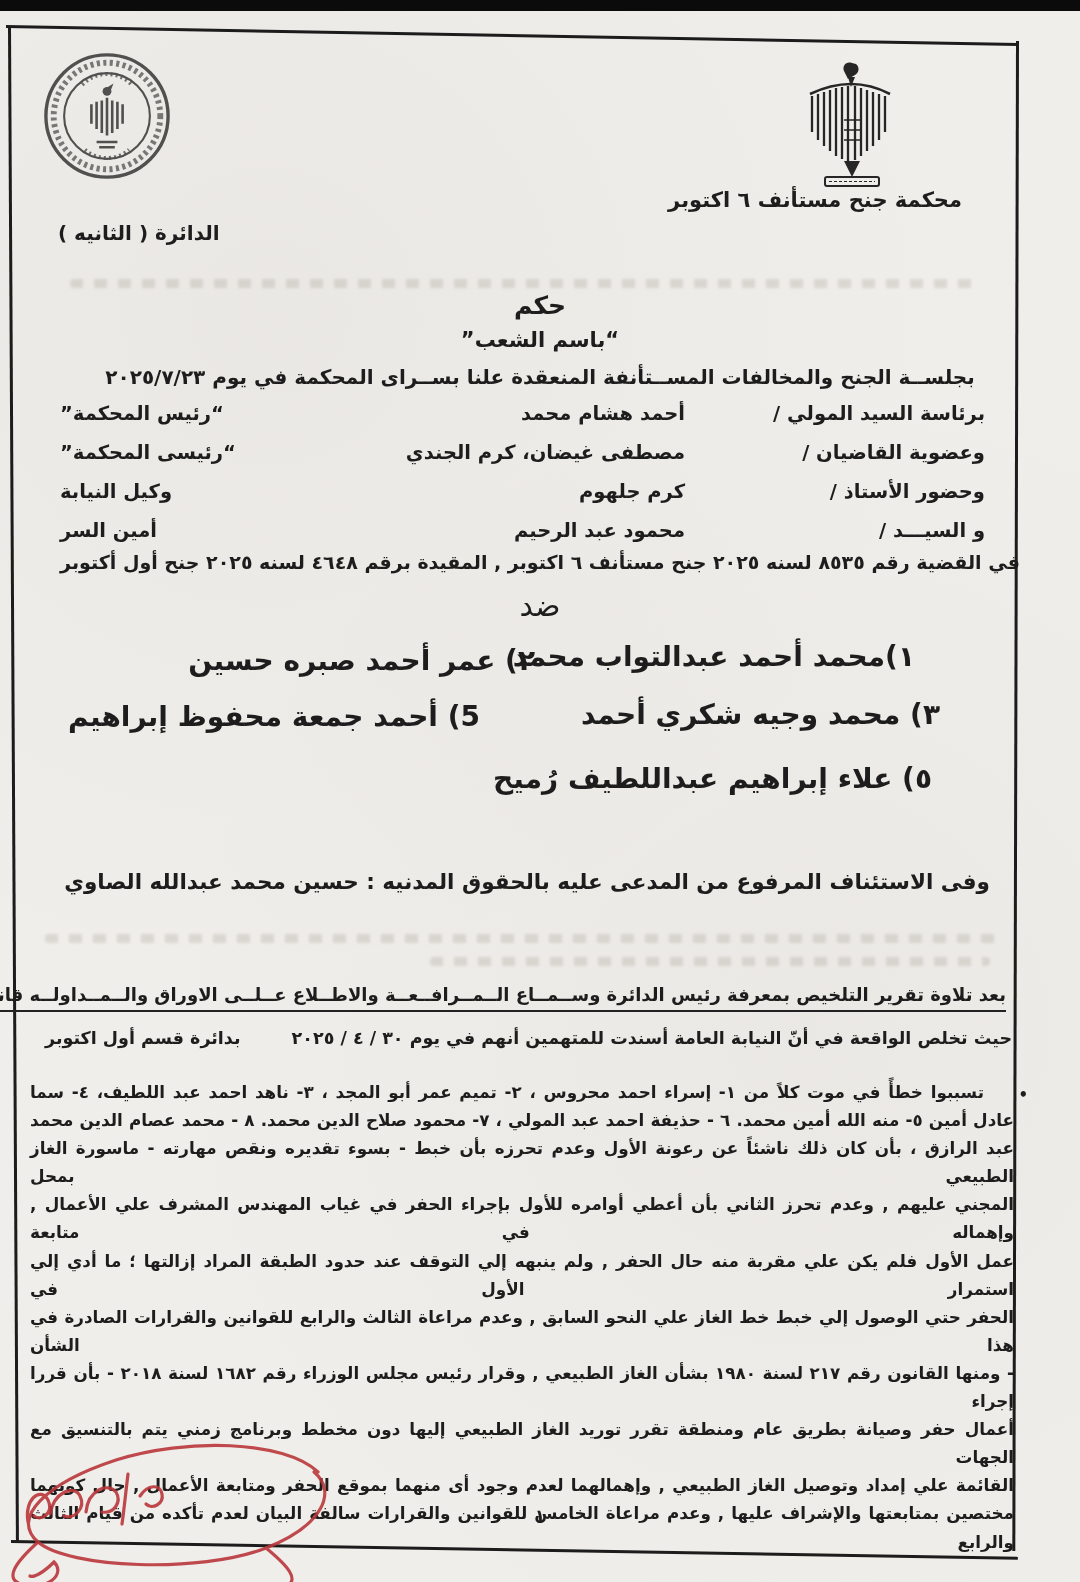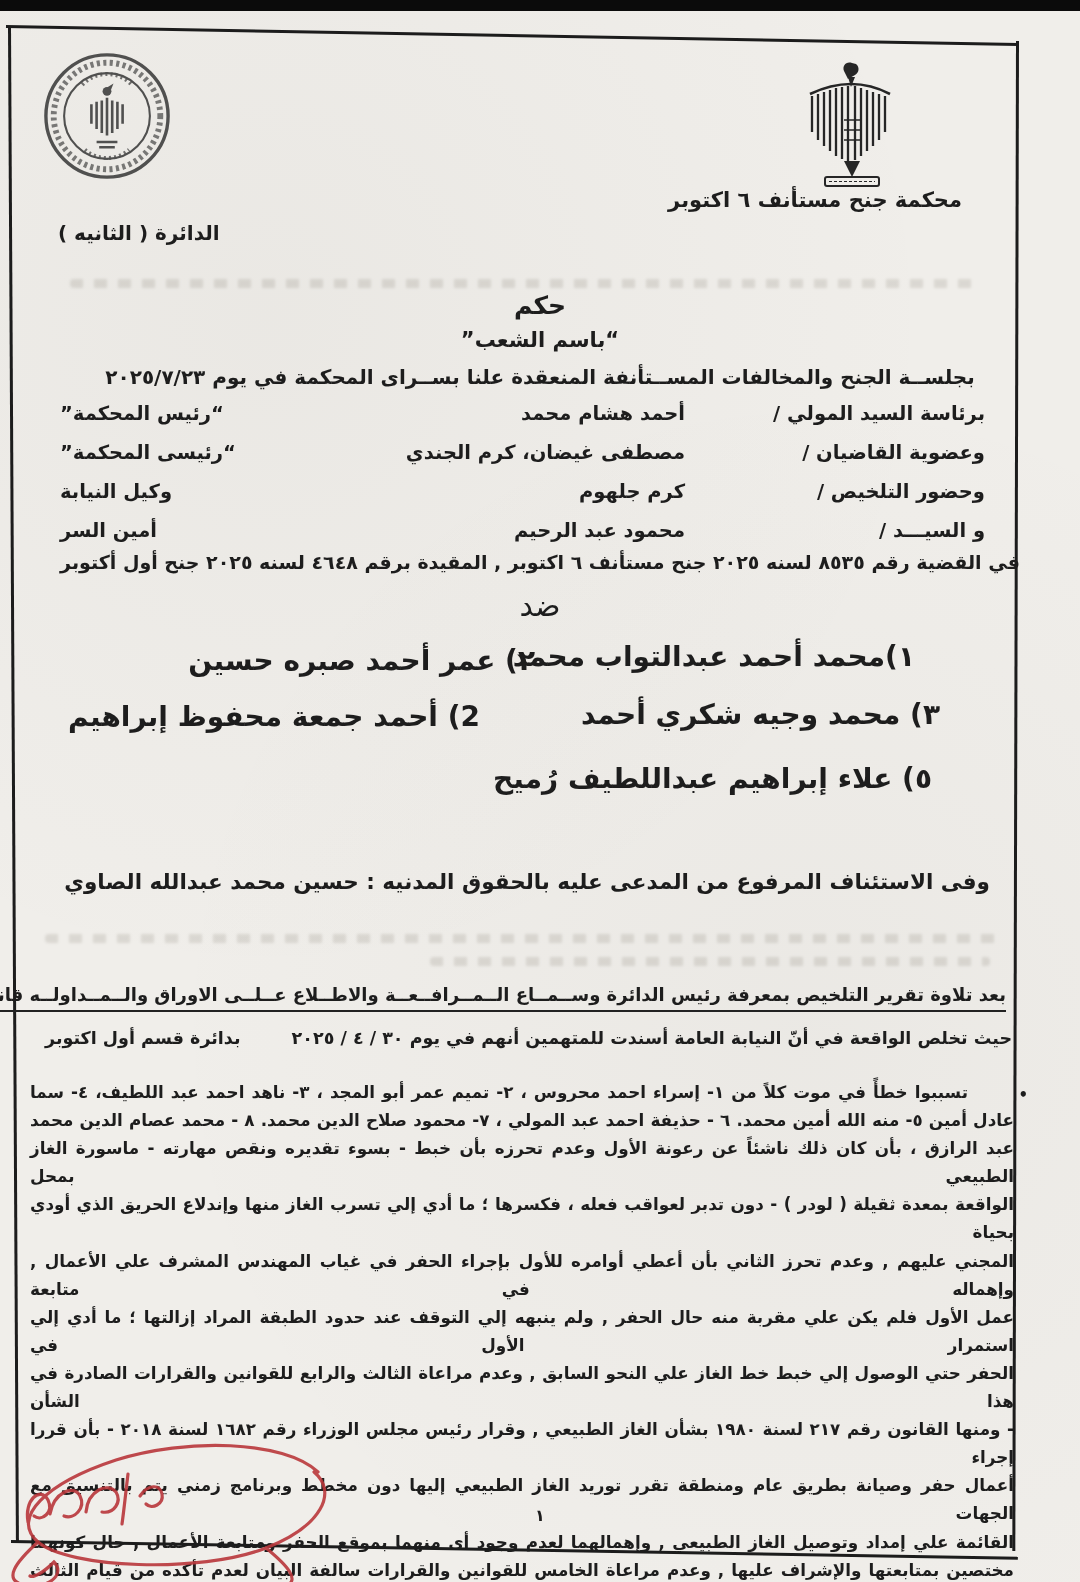--- a/index.html
+++ b/index.html
@@ -37,21 +37,21 @@
   .ptitle{position:absolute;left:2px;font-size:19.5px;font-weight:bold;white-space:nowrap}
   .caseline{top:551px;font-size:19px;font-weight:bold}
   .versus{top:588px;font-size:30px;font-weight:normal}
   .defendant{position:absolute;font-size:28px;font-weight:bold;white-space:nowrap}
   .civil{right:90px;top:869px;font-size:21.5px;font-weight:bold;white-space:nowrap}
   .readhead{right:74px;top:984px;font-size:18px;font-weight:bold;border-bottom:2.6px solid #222;padding-bottom:5px;white-space:nowrap}
   .factrow{left:45px;right:68px;top:1028px;display:flex;justify-content:space-between;font-size:17.5px;font-weight:bold}
   
   .bodytxt{left:30px;right:66px;top:1078px;font-size:16.8px;font-weight:bold;line-height:28.1px}
   .bl{text-align:justify;text-align-last:justify}
-  .bl-first{padding-right:46px}
+  .bl-first{padding-right:30px}
   .bullet{position:absolute;right:-14px;top:3px;font-size:15px}
   .pageno{top:1506px;font-size:16px;font-weight:bold}
   svg{display:block}
 </style>
 </head>
 <body>
 
 <div class="abs topbar"></div>
 <div class="abs frame f-top"></div>
 <div class="abs frame f-right"></div>
@@ -107,54 +107,53 @@
     <span class="prole">برئاسة السيد المولي /</span>
     <span class="pname">أحمد هشام محمد</span>
     <span class="ptitle">“رئيس المحكمة”</span>
   </div>
   <div class="prow" style="top:39px">
     <span class="prole">وعضوية القاضيان /</span>
     <span class="pname">مصطفى غيضان، كرم الجندي</span>
     <span class="ptitle">“رئيسى المحكمة”</span>
   </div>
   <div class="prow" style="top:78px">
-    <span class="prole">وحضور التلخيص /</span>
+    <span class="prole">وحضور الأستاذ /</span>
     <span class="pname">كرم جلهوم</span>
     <span class="ptitle">وكيل النيابة</span>
   </div>
   <div class="prow" style="top:117px">
     <span class="prole">و السيـــد /</span>
     <span class="pname">محمود عبد الرحيم</span>
     <span class="ptitle">أمين السر</span>
   </div>
 </div>
 
 <div class="abs ctr caseline">في القضية رقم ٨٥٣٥ لسنه ٢٠٢٥ جنح مستأنف ٦ اكتوبر , المقيدة برقم ٤٦٤٨ لسنه ٢٠٢٥ جنح أول أكتوبر</div>
 <div class="abs ctr versus">ضد</div>
 
 <div class="defendant" style="right:165px;top:640px">١)محمد أحمد عبدالتواب محمد</div>
 <div class="defendant" style="right:545px;top:644px">٢) عمر أحمد صبره حسين</div>
 <div class="defendant" style="right:140px;top:698px">٣) محمد وجيه شكري أحمد</div>
-<div class="defendant" style="right:600px;top:700px">2) أحمد جمعة محفوظ إبراهيم</div>
+<div class="defendant" style="right:600px;top:700px">5) أحمد جمعة محفوظ إبراهيم</div>
 <div class="defendant" style="right:148px;top:762px">٥) علاء إبراهيم عبداللطيف رُميح</div>
 
 <div class="abs civil">وفى الاستئناف المرفوع من المدعى عليه بالحقوق المدنيه : حسين محمد عبدالله الصاوي</div>
 
 <div class="abs readhead">بعد تلاوة تقرير التلخيص بمعرفة رئيس الدائرة وســمــاع الــمــرافــعــة والاطــلاع عــلــى الاوراق والــمــداولــه قانونا:</div>
 <div class="abs factrow">
   <span>حيث تخلص الواقعة في أنّ النيابة العامة أسندت للمتهمين أنهم في يوم ٣٠ / ٤ / ٢٠٢٥</span>
   <span>بدائرة قسم أول اكتوبر</span>
 </div>
 
 <div class="abs bodytxt">
   <span class="bullet">•</span>
   <div class="bl bl-first">تسببوا خطأً في موت كلاً من ١- إسراء احمد محروس ، ٢- تميم عمر أبو المجد ، ٣- ناهد احمد عبد اللطيف، ٤- سما</div>
   <div class="bl">عادل أمين ٥- منه الله أمين محمد. ٦ - حذيفة احمد عبد المولي ، ٧- محمود صلاح الدين محمد. ٨ - محمد عصام الدين محمد</div>
   <div class="bl">عبد الرازق ، بأن كان ذلك ناشئاً عن رعونة الأول وعدم تحرزه بأن خبط - بسوء تقديره ونقص مهارته - ماسورة الغاز الطبيعي بمحل</div>
-  <div class="bl">الواقعة بمعدة ثقيلة ( لودر ) - دون تدبر لعواقب فعله ، فكسرها ؛ ما أدي إلي تسرب الغاز منها وإندلاع الحريق الذي أودي بحياة</div>
   <div class="bl">المجني عليهم , وعدم تحرز الثاني بأن أعطي أوامره للأول بإجراء الحفر في غياب المهندس المشرف علي الأعمال , وإهماله في متابعة</div>
   <div class="bl">عمل الأول فلم يكن علي مقربة منه حال الحفر , ولم ينبهه إلي التوقف عند حدود الطبقة المراد إزالتها ؛ ما أدي إلي استمرار الأول في</div>
   <div class="bl">الحفر حتي الوصول إلي خبط خط الغاز علي النحو السابق , وعدم مراعاة الثالث والرابع للقوانين والقرارات الصادرة في هذا الشأن</div>
   <div class="bl">- ومنها القانون رقم ٢١٧ لسنة ١٩٨٠ بشأن الغاز الطبيعي , وقرار رئيس مجلس الوزراء رقم ١٦٨٢ لسنة ٢٠١٨ - بأن قررا إجراء</div>
   <div class="bl">أعمال حفر وصيانة بطريق عام ومنطقة تقرر توريد الغاز الطبيعي إليها دون مخطط وبرنامج زمني يتم بالتنسيق مع الجهات</div>
   <div class="bl">القائمة علي إمداد وتوصيل الغاز الطبيعي , وإهمالهما لعدم وجود أى منهما بموقع الحفر ومتابعة الأعمال , حال كونهما</div>
   <div class="bl">مختصين بمتابعتها والإشراف عليها , وعدم مراعاة الخامس للقوانين والقرارات سالفة البيان لعدم تأكده من قيام الثالث والرابع</div>
 
 </div>
 

